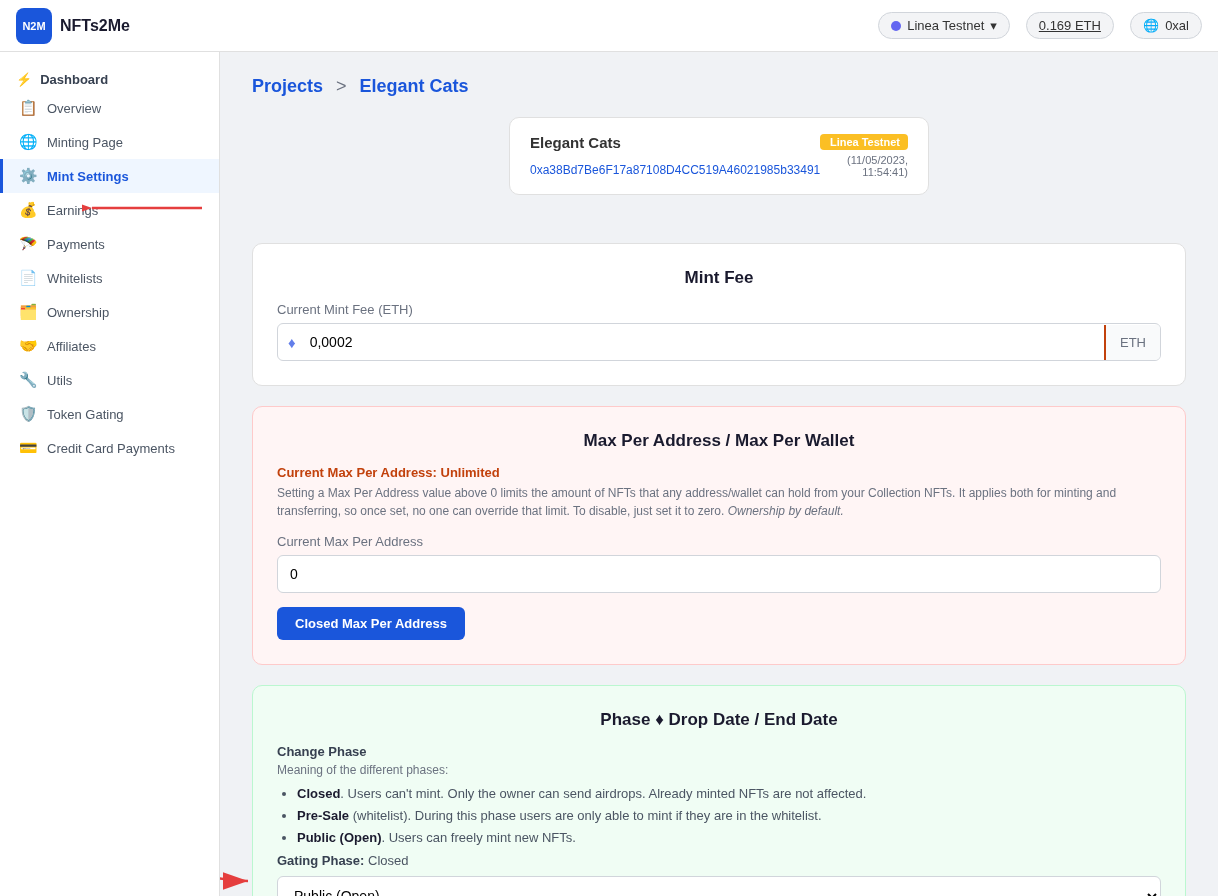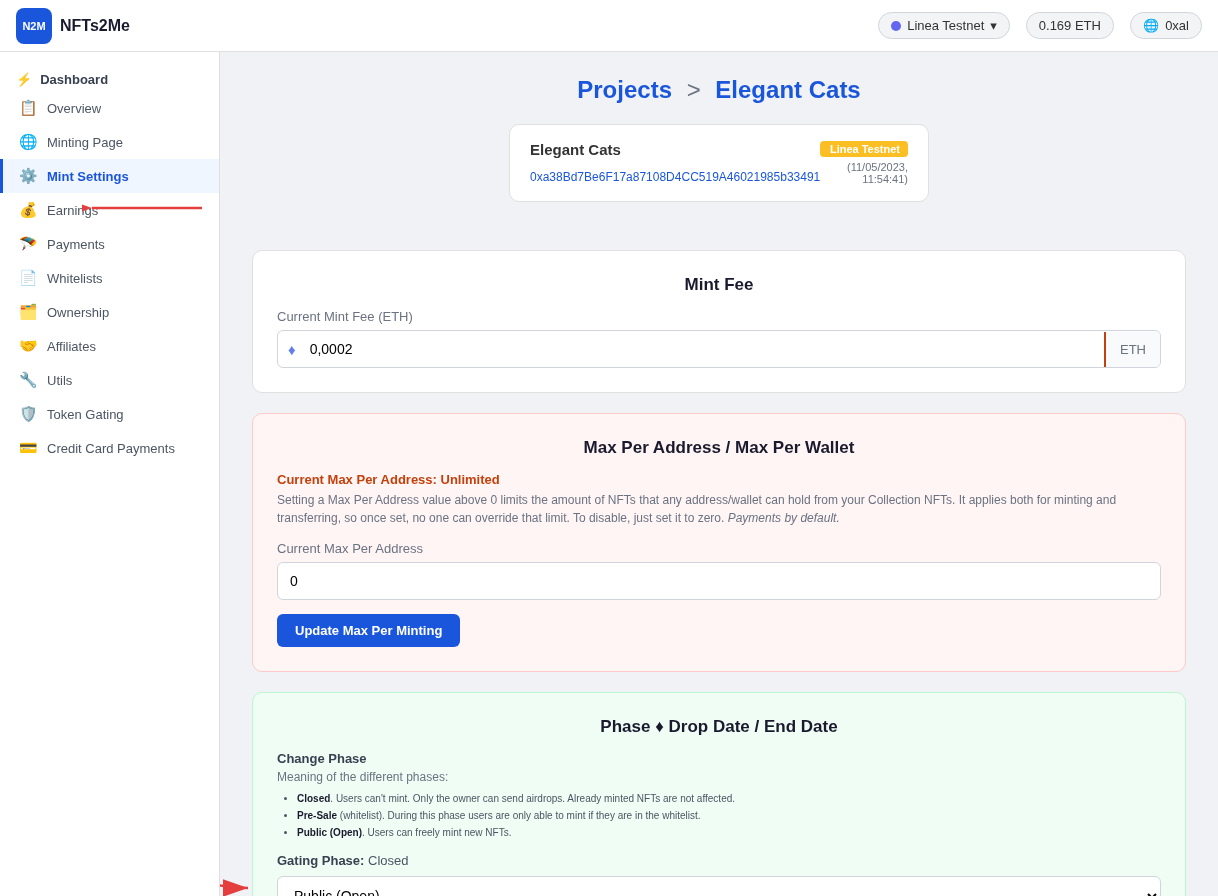--- a/index.html
+++ b/index.html
@@ -11,32 +11,32 @@
     .main-area { display: flex; flex: 1; overflow: hidden; }
     .sidebar { width: 220px; background: #fff; border-right: 1px solid #e0e0e0; padding: 12px 0; flex-shrink: 0; overflow-y: auto; }
     .content { flex: 1; overflow-y: auto; padding: 24px 32px; background: #f0f2f5; }
 
     
     .logo { display: flex; align-items: center; gap: 8px; font-weight: 700; font-size: 16px; color: #1a1a2e; }
     .logo-icon { width: 36px; height: 36px; background: #1a56db; border-radius: 8px; display: flex; align-items: center; justify-content: center; color: #fff; font-weight: 800; font-size: 11px; }
     .top-right { display: flex; align-items: center; gap: 16px; }
     .network-btn { display: flex; align-items: center; gap: 6px; background: #f3f4f6; border: 1px solid #d1d5db; border-radius: 20px; padding: 5px 12px; font-size: 13px; cursor: pointer; }
     .network-dot { width: 10px; height: 10px; background: #6366f1; border-radius: 50%; }
-    .eth-badge { background: #f3f4f6; border: 1px solid #d1d5db; border-radius: 20px; padding: 5px 12px; font-size: 13px; font-weight: 500; }
+    .eth-badge { background: #f3f4f6; border: 1px solid #d1d5db; border-radius: 20px; padding: 5px 12px; font-size: 13px; font-weight: 500; text-decoration: underline; }
     .wallet-badge { display: flex; align-items: center; gap: 6px; background: #f3f4f6; border: 1px solid #d1d5db; border-radius: 20px; padding: 5px 12px; font-size: 13px; }
     .wallet-globe { color: #6366f1; }
 
     
     .sidebar-section-label { font-size: 13px; font-weight: 700; color: #374151; padding: 8px 16px 4px; display: flex; align-items: center; gap: 8px; }
     .sidebar-item { display: flex; align-items: center; gap: 10px; padding: 8px 16px; font-size: 13px; color: #4b5563; cursor: pointer; border-left: 3px solid transparent; }
     .sidebar-item.active { border-left: 3px solid #1a56db; background: #eff6ff; color: #1a56db; font-weight: 600; }
     .sidebar-icon { font-size: 15px; width: 18px; text-align: center; }
 
     
-    .breadcrumb { text-align: center; font-size: 24px; font-weight: 600; margin-bottom: 20px; color: #1a56db; }
+    .breadcrumb { font-size: 18px; font-weight: 600; margin-bottom: 20px; color: #1a56db; }
     .breadcrumb span.sep { color: #6b7280; font-weight: 400; margin: 0 8px; }
     .breadcrumb span.current { color: #1a56db; }
 
     
     .project-card { background: #fff; border: 1px solid #e0e0e0; border-radius: 10px; padding: 16px 20px; display: flex; justify-content: space-between; align-items: flex-start; max-width: 420px; margin: 0 auto 24px; }
     .project-name { font-weight: 600; font-size: 15px; color: #333; }
     .project-addr { color: #1a56db; font-size: 12px; margin-top: 12px; }
     .testnet-badge { background: #fbbf24; color: #fff; font-size: 11px; font-weight: 600; border-radius: 4px; padding: 2px 8px; margin-bottom: 4px; }
     .project-date { font-size: 11px; color: #6b7280; }
 
@@ -50,21 +50,21 @@
     .eth-icon { color: #627eea; margin-right: 6px; font-size: 15px; }
 
     
     .section-subtitle { font-size: 13px; font-weight: 600; color: #c2410c; margin-bottom: 4px; }
     .section-desc { font-size: 12px; color: #6b7280; margin-bottom: 14px; line-height: 1.5; }
     .section-desc em { font-style: italic; }
 
     
     .phase-title { font-size: 13px; font-weight: 700; color: #374151; margin-bottom: 4px; }
     .phase-desc-title { font-size: 12px; color: #6b7280; margin-bottom: 6px; }
-    .phase-list { list-style: disc; padding-left: 20px; font-size: 10px; color: #4b5563; margin-bottom: 12px; line-height: 1.7; }
+    .phase-list { list-style: disc; padding-left: 20px; font-size: 13px; color: #4b5563; margin-bottom: 4px; line-height: 1.7; }
     .phase-list li strong { color: #1a1a2e; }
     .current-phase-label { font-size: 13px; color: #374151; margin-bottom: 8px; }
     .current-phase-label span { color: #4b5563; font-weight: 400; }
     .phase-select { width: 100%; padding: 10px 12px; border: 1px solid #d1d5db; border-radius: 6px; font-size: 14px; background: #fff; appearance: auto; }
 
     
     .btn-primary { background: #1a56db; color: #fff; border: none; border-radius: 6px; padding: 9px 18px; font-size: 13px; font-weight: 600; cursor: pointer; }
 
     
     .input-with-icon { display: flex; align-items: center; border: 1px solid #d1d5db; border-radius: 6px; overflow: hidden; background: #fff; padding-left: 10px; }
@@ -175,25 +175,25 @@
           <span class="eth-icon">♦</span>
           <input type="text" value="0,0002" style="">
           <div class="input-suffix">ETH</div>
         </div>
       </div>
 
       <div class="section-card pink">
         <div class="section-title">Max Per Address / Max Per Wallet</div>
         <div class="section-subtitle">Current Max Per Address: Unlimited</div>
         <div class="section-desc">
-          <span>Setting a Max Per Address value above 0 limits the amount of NFTs that any address/wallet can hold from your Collection NFTs. It applies both for minting and transferring, so once set, no one can override that limit. To disable, just set it to zero.</span> <em>Payments by default.</em>
+          <span>Setting a Max Per Address value above 0 limits the amount of NFTs that any address/wallet can hold from your Collection NFTs. It applies both for minting and transferring, so once set, no one can override that limit. To disable, just set it to zero.</span> <em>Ownership by default.</em>
         </div>
         <div class="field-label">Current Max Per Address</div>
         <input type="text" style="width: 100%; padding: 10px 12px; border: 1px solid rgb(209, 213, 219); border-radius: 6px; font-size: 14px; margin-bottom: 14px; outline: none;" value="0">
-        <button class="btn-primary">Update Max Per Minting</button>
+        <button class="btn-primary">Closed Max Per Address</button>
       </div>
 
       <div class="section-card green" style="position:relative;">
         <div class="section-title">Phase ♦ Drop Date / End Date</div>
         <div class="phase-title">Change Phase</div>
         <div class="phase-desc-title">Meaning of the different phases:</div>
         <ul class="phase-list">
           <li><strong>Closed</strong>. Users can't mint. Only the owner can send airdrops. Already minted NFTs are not affected.</li>
           <li><strong>Pre-Sale</strong> (whitelist). During this phase users are only able to mint if they are in the whitelist.</li>
           <li><strong>Public (Open)</strong>. Users can freely mint new NFTs.</li>

